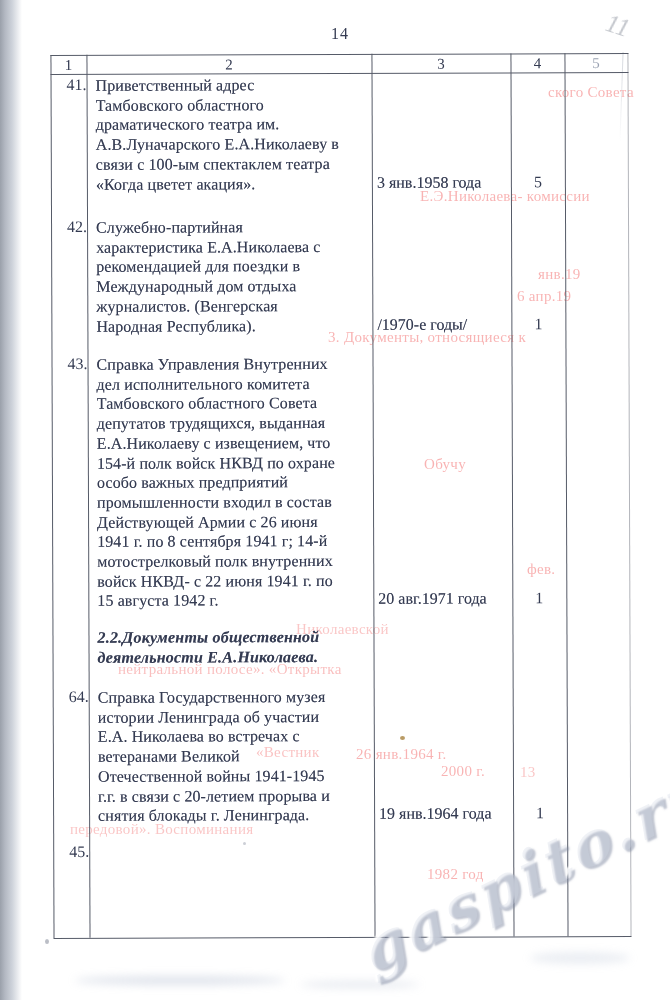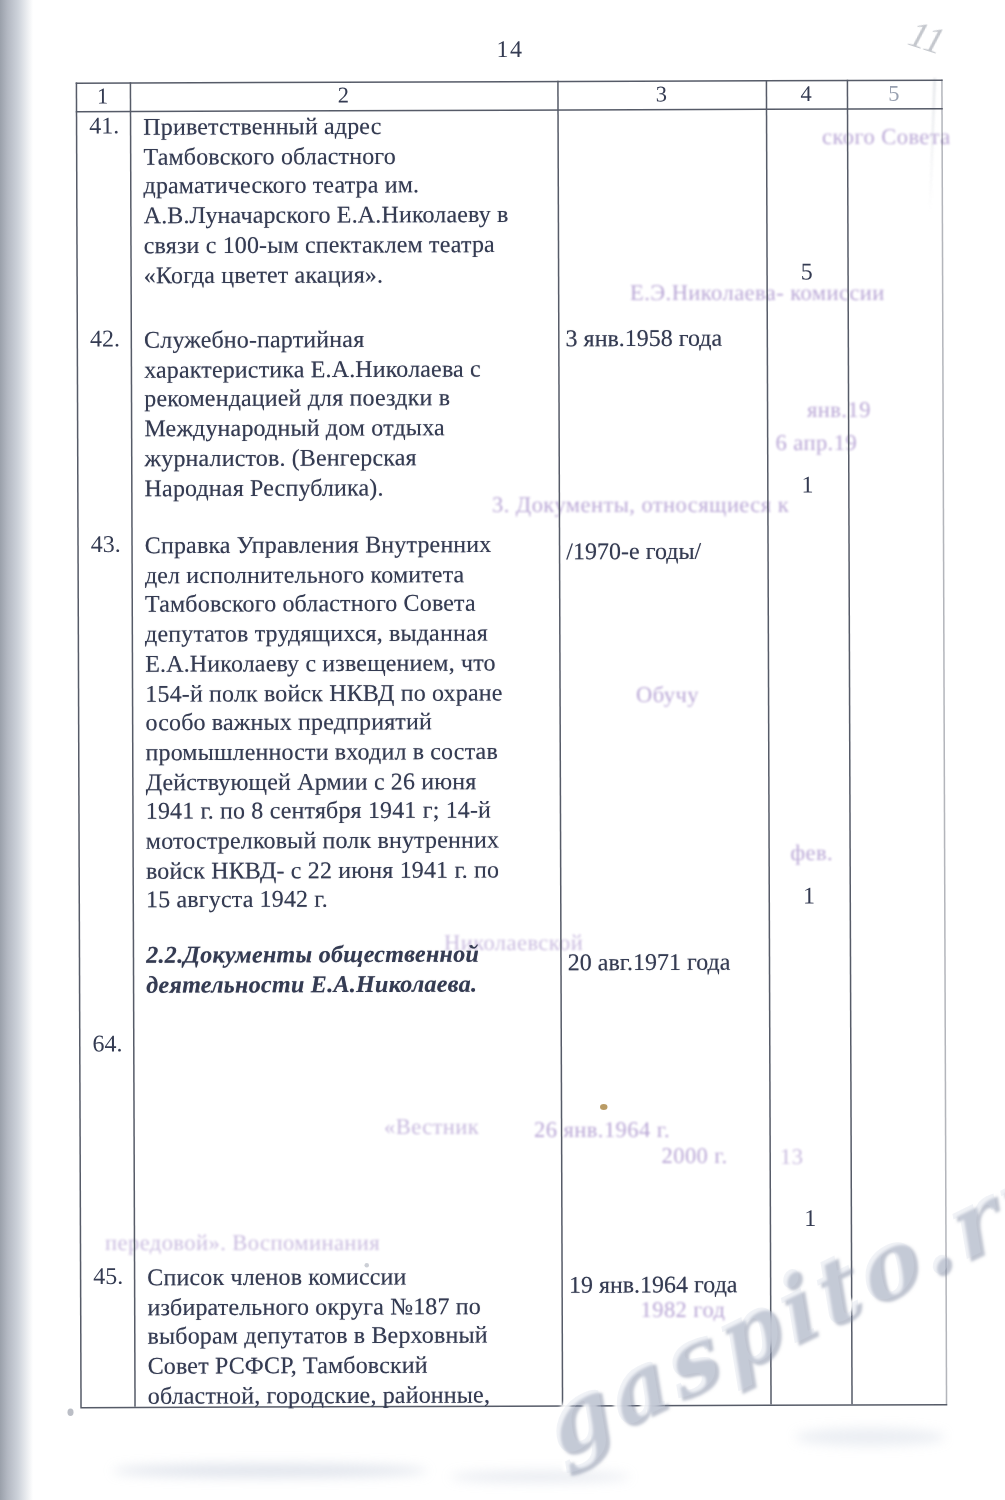--- a/index.html
+++ b/index.html
@@ -28,29 +28,29 @@
   .hline,.vline{position:absolute;background:#565b68;}
   .hline{height:1px;left:52px;width:578px;}
   .vline{width:1px;top:54px;height:883px;}
   .hl-top{top:54px;} .hl-head{top:73px;} .hl-bot{top:937px;}
   .vl0{left:52px;} .vl1{left:88px;} .vl2{left:373px;} .vl3{left:512px;} .vl4{left:566px;}
   .vl5{left:629px;opacity:.45;}
   .colhead{position:absolute;top:56px;font-size:15px;text-align:center;}
   .ch1{left:52px;width:36px;} .ch2{left:88px;width:285px;} .ch3{left:373px;width:139px;}
   .ch4{left:512px;width:54px;} .ch5{left:566px;width:63px;color:#99a1b1;}
 
-  .num{position:absolute;left:61px;width:34px;font-size:16px;}
+  .num{position:absolute;left:61px;width:34px;font-size:16px;text-align:center;}
   .body{position:absolute;left:97px;width:275px;font-size:16px;line-height:19.7px;
     white-space:pre-line;letter-spacing:.1px;text-shadow:0 0 .5px rgba(52,59,82,.55);}
   .date{position:absolute;left:378px;width:133px;font-size:16px;white-space:nowrap;
-    text-shadow:0 0 .5px rgba(52,59,82,.55);margin-top:44px;}
+    text-shadow:0 0 .5px rgba(52,59,82,.55);}
   .count{position:absolute;left:512px;width:54px;text-align:center;font-size:16px;}
   .heading{font-weight:bold;font-style:italic;letter-spacing:.2px;}
 
-  .ghost{position:absolute;font-size:15px;color:#4c1d95;opacity:.40;filter:blur(.55px);
+  .ghost{position:absolute;font-size:15px;color:#ef4444;opacity:.40;filter:blur(.55px);
     letter-spacing:.3px;white-space:nowrap;}
   .smudge{position:absolute;border-radius:50%;filter:blur(4px);}
   .speck{position:absolute;border-radius:50%;}
 
   .watermark{position:absolute;left:366px;top:918px;transform:rotate(-26deg) skewX(-6deg);
     transform-origin:0 50%;font-family:"DejaVu Serif",serif;font-style:italic;font-weight:bold;
     font-size:60px;letter-spacing:4px;color:rgba(208,215,230,.30);white-space:nowrap;
     text-shadow:2px 3px 2px rgba(128,138,162,.5),-2px -2px 2px rgba(255,255,255,.95);}
 </style>
 </head>
@@ -60,20 +60,21 @@
   <div class="edge"></div>
 
   <span class="ghost" style="left:548px;top:84px">ского Совета</span>
   <span class="ghost" style="left:420px;top:188px">Е.Э.Николаева- комиссии</span>
   <span class="ghost" style="left:538px;top:266px">янв.19</span>
   <span class="ghost" style="left:517px;top:288px">6 апр.19</span>
   <span class="ghost" style="left:328px;top:329px">3. Документы, относящиеся к</span>
   <span class="ghost" style="left:424px;top:456px">Обучу</span>
   <span class="ghost" style="left:527px;top:561px">фев.</span>
   <span class="ghost" style="left:296px;top:621px;opacity:.3">Николаевской</span>
+  <span class="ghost" style="left:118px;top:661px;opacity:.34">нейтральной полосе». «Открытка</span>
   <span class="ghost" style="left:256px;top:744px;opacity:.32">«Вестник</span>
   <span class="ghost" style="left:356px;top:746px">26 янв.1964 г.</span>
   <span class="ghost" style="left:441px;top:763px">2000 г.</span>
   <span class="ghost" style="left:520px;top:764px;opacity:.3">13</span>
   <span class="ghost" style="left:70px;top:821px;opacity:.3">передовой». Воспоминания</span>
   <span class="ghost" style="left:427px;top:866px">1982 год</span>
 
   <div class="smudge" style="left:75px;top:976px;width:210px;height:9px;background:rgba(160,172,196,.32)"></div>
   <div class="smudge" style="left:300px;top:981px;width:120px;height:7px;background:rgba(160,172,196,.25)"></div>
   <div class="smudge" style="left:530px;top:952px;width:100px;height:12px;background:rgba(165,176,200,.22)"></div>
@@ -137,25 +138,27 @@
 мотострелковый полк внутренних
 войск НКВД- с 22 июня 1941 г. по
 15 августа 1942 г.</div>
     <div class="date" style="top:590px">20 авг.1971 года</div>
     <div class="count" style="top:590px">1</div>
 
     <div class="body heading" style="top:627px">2.2.Документы общественной
 деятельности Е.А.Николаева.</div>
 
     <div class="num" style="top:687px">64.</div>
+    <div class="body" style="top:687px">Справка Государственного музея
+истории Ленинграда об участии
+Е.А. Николаева во встречах с
+ветеранами Великой
+Отечественной войны 1941-1945
+г.г. в связи с 20-летием прорыва и
+снятия блокады г. Ленинграда.</div>
     <div class="date" style="top:805px">19 янв.1964 года</div>
     <div class="count" style="top:805px">1</div>
 
     <div class="num" style="top:842px">45.</div>
-    <div class="body" style="top:842px">Список членов комиссии
-избирательного округа №187 по
-выборам депутатов в Верховный
-Совет РСФСР, Тамбовский
-областной, городские, районные,</div>
   </div>
 
   <div class="watermark">gaspito.ru</div>
 </div>
 
 </body></html>

